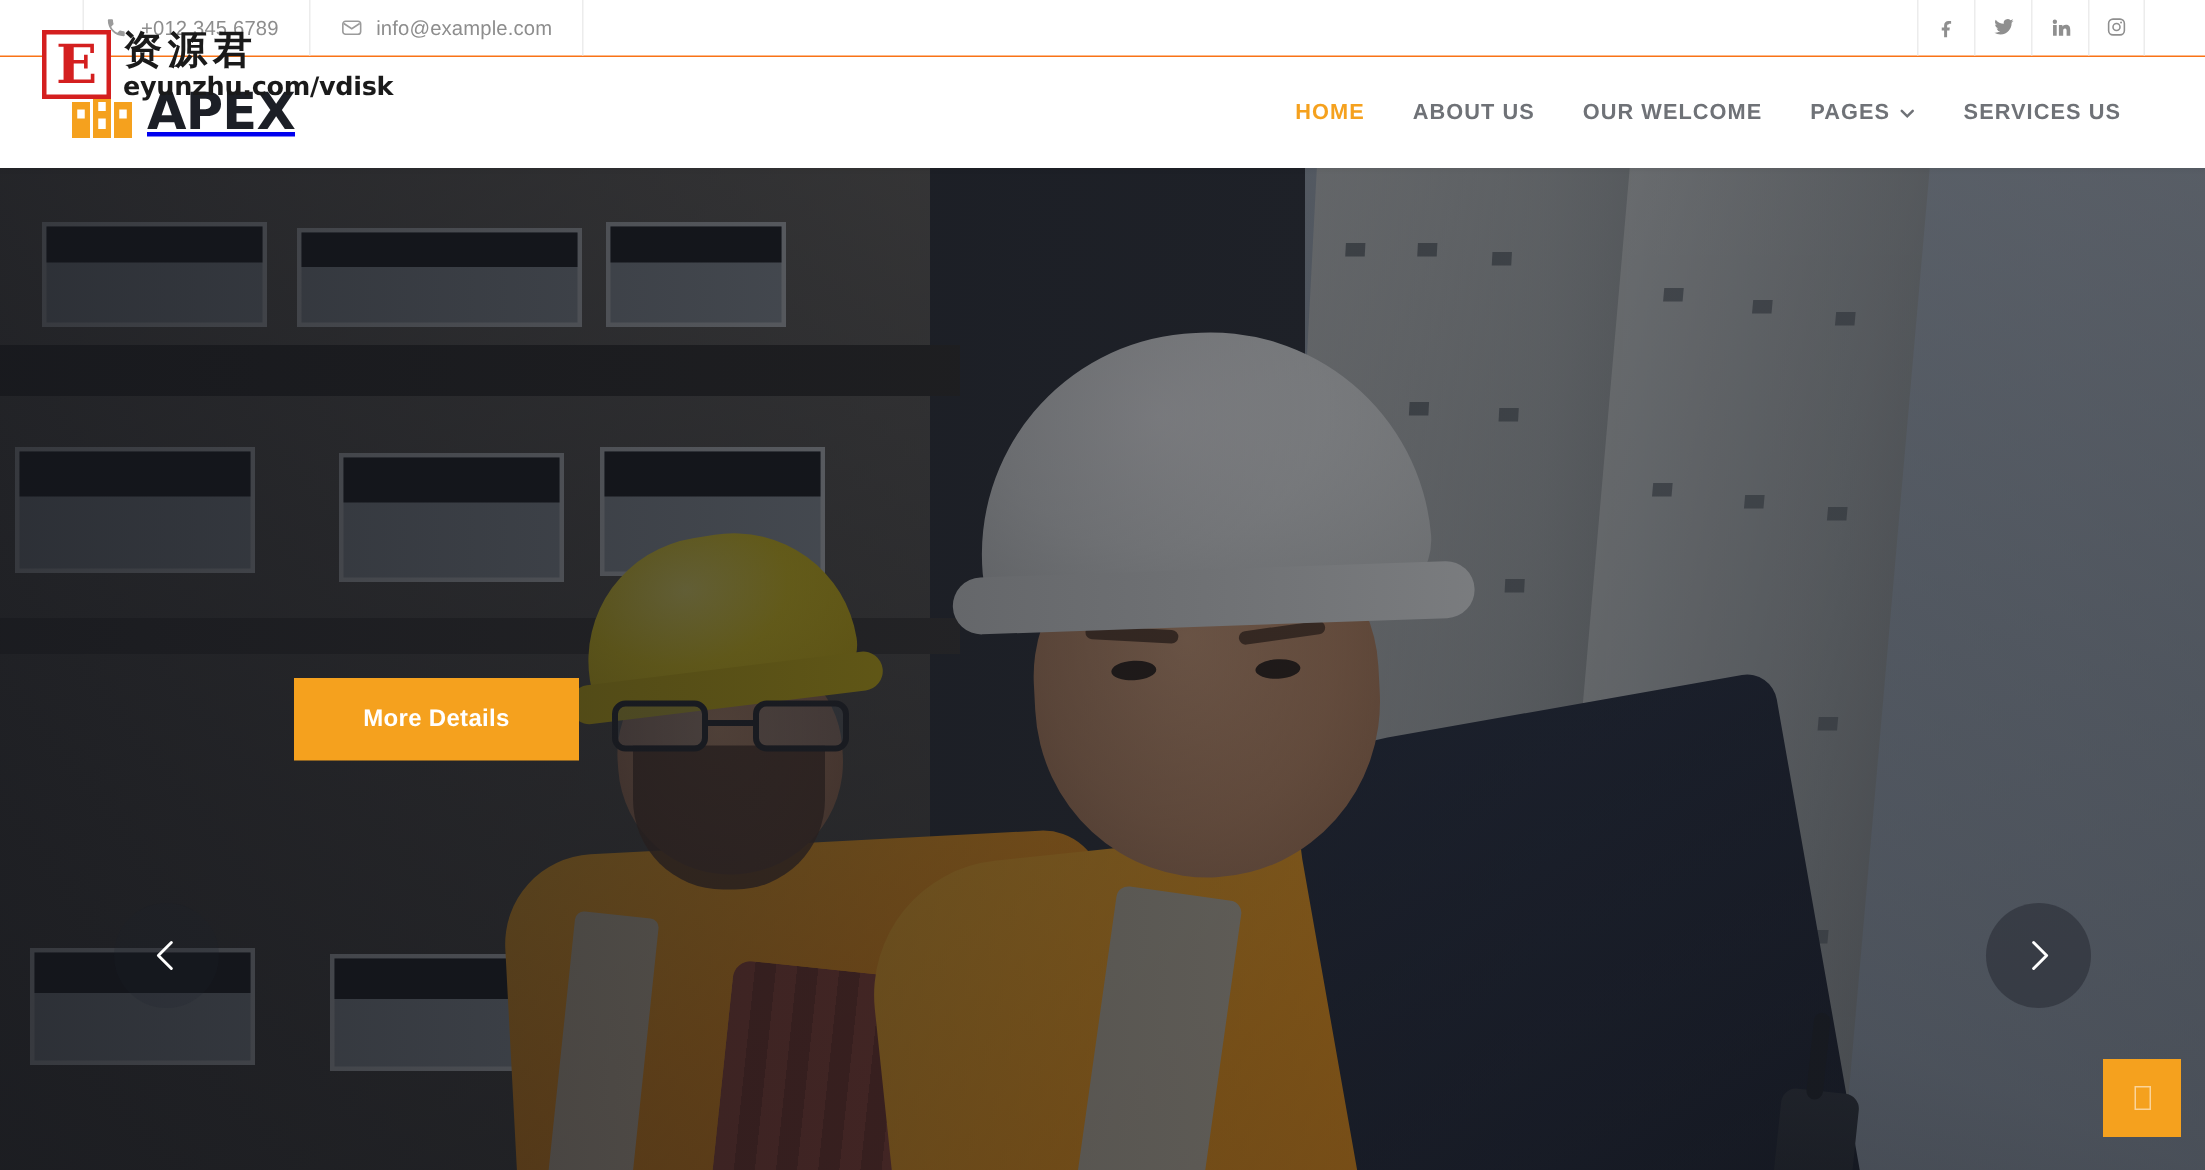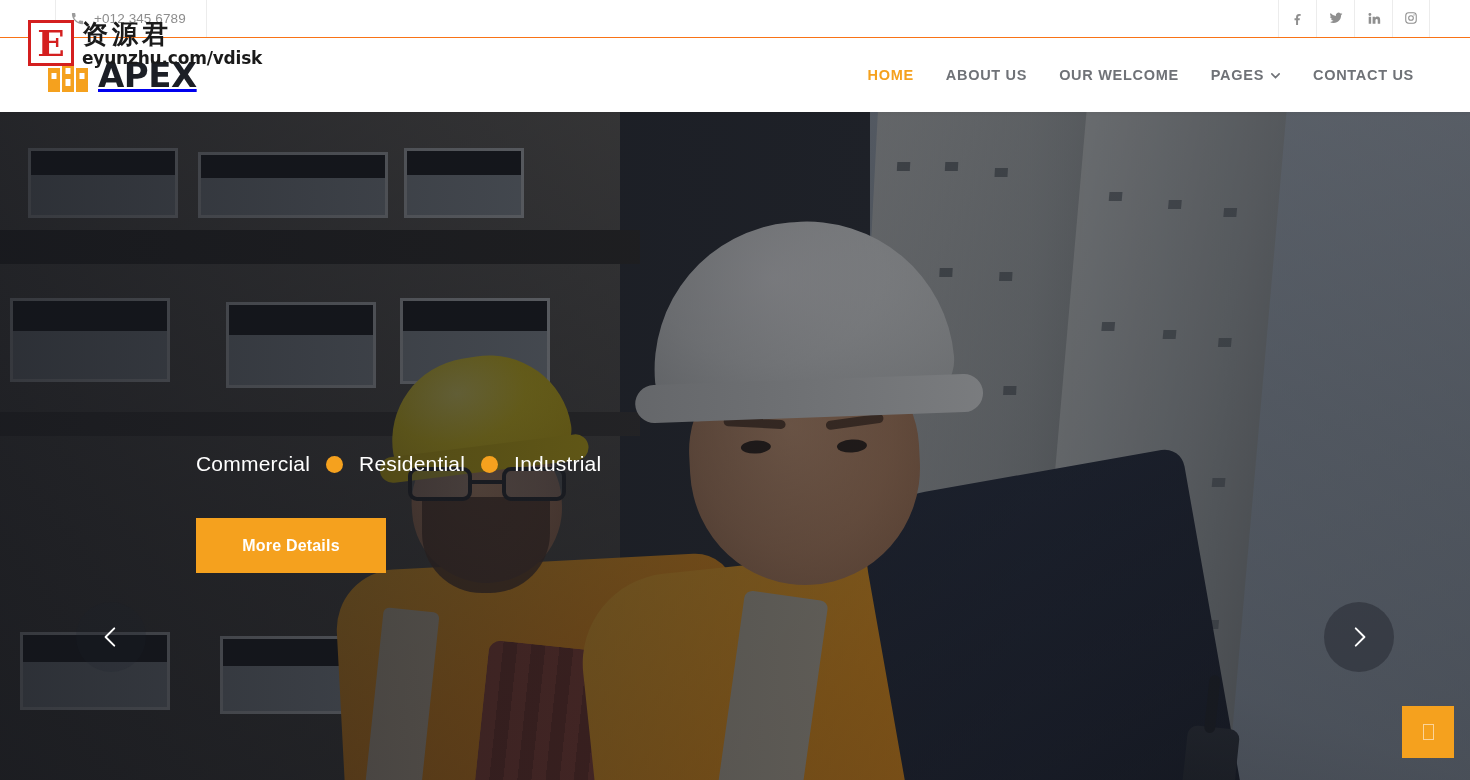--- a/index.html
+++ b/index.html
@@ -280,20 +280,29 @@
 
     <div class="tb-item">
       <span class="tb-ico">
         <svg viewBox="0 0 24 24" fill="currentColor">
             <path d="M6.6 10.8c1.4 2.8 3.8 5.1 6.6 6.6l2.2-2.2c.3-.3.7-.4 1-.2 1.2.4 2.4.6 3.6.6.6 0 1 .4 1 1V20c0 .6-.4 1-1 1C10.6 21 3 13.4 3 4c0-.6.4-1 1-1h3.5c.6 0 1 .4 1 1 0 1.3.2 2.5.6 3.6.1.4 0 .8-.2 1l-2.3 2.2z"></path>
           </svg>
       </span>
       <span>+012 345 6789</span>
     </div>
 
+    <div class="tb-item">
+      <span class="tb-ico">
+        <svg viewBox="0 0 24 24" fill="none" stroke="currentColor" stroke-width="1.7">
+            <rect x="2.5" y="5" width="19" height="14" rx="3"></rect>
+            <path d="M3.5 7.5 12 13l8.5-5.5"></path>
+          </svg>
+      </span>
+      <span>info@example.com</span>
+    </div>
 
 
   </div>
 
   <div class="topbar-right">
     <a class="soc" href="#">
       <span>
         <svg viewBox="0 0 24 24" fill="currentColor">
             <path d="M14.6 8.3h2.1V5.4c-.4-.05-1.6-.16-3-.16-3 0-5 1.8-5 5.2v2.2H6v3.3h2.7V24h3.4v-8.1h2.7l.4-3.3h-3.1v-1.9c0-1 .26-1.7 1.5-1.7z"></path>
           </svg>
@@ -354,21 +363,21 @@
     </a>
     <a href="#">
       <span>PAGES</span>
       <span class="caret">
         <svg viewBox="0 0 12 12" fill="none" stroke="currentColor" stroke-width="1.8" stroke-linecap="round">
             <path d="M2 4.2 6 8.2 10 4.2"></path>
           </svg>
       </span>
     </a>
     <a href="#">
-      <span>CONTACT US</span>
+      <span>SERVICES US</span>
     </a>
   </nav>
 </div>
 
 <div class="hero">
 
   <div class="hero-photo">
     <div class="bg-building">
       <div class="bg-win" style="left:28px;  top:36px;  width:150px; height:70px;">
           <i></i>
@@ -454,27 +463,20 @@
         <div class="eye" style="left:148px; top:92px; width:30px; height:13px;"></div>
       </div>
       <div class="helmet-w"></div>
       <div class="radio"></div>
     </div>
   </div>
 
   <div class="hero-overlay"></div>
 
   <div class="hero-content">
-    <div class="sub">
-      <span>Commercial</span>
-      <span class="dot"></span>
-      <span>Residential</span>
-      <span class="dot"></span>
-      <span>Industrial</span>
-    </div>
     <button class="cta">More Details</button>
   </div>
 
   <div class="arrow prev">
     <span>
       <svg viewBox="0 0 24 24" fill="none" stroke="currentColor" stroke-width="1.8" stroke-linecap="round" stroke-linejoin="round">
           <path d="M15 4 7 12l8 8"></path>
         </svg>
     </span>
   </div>

